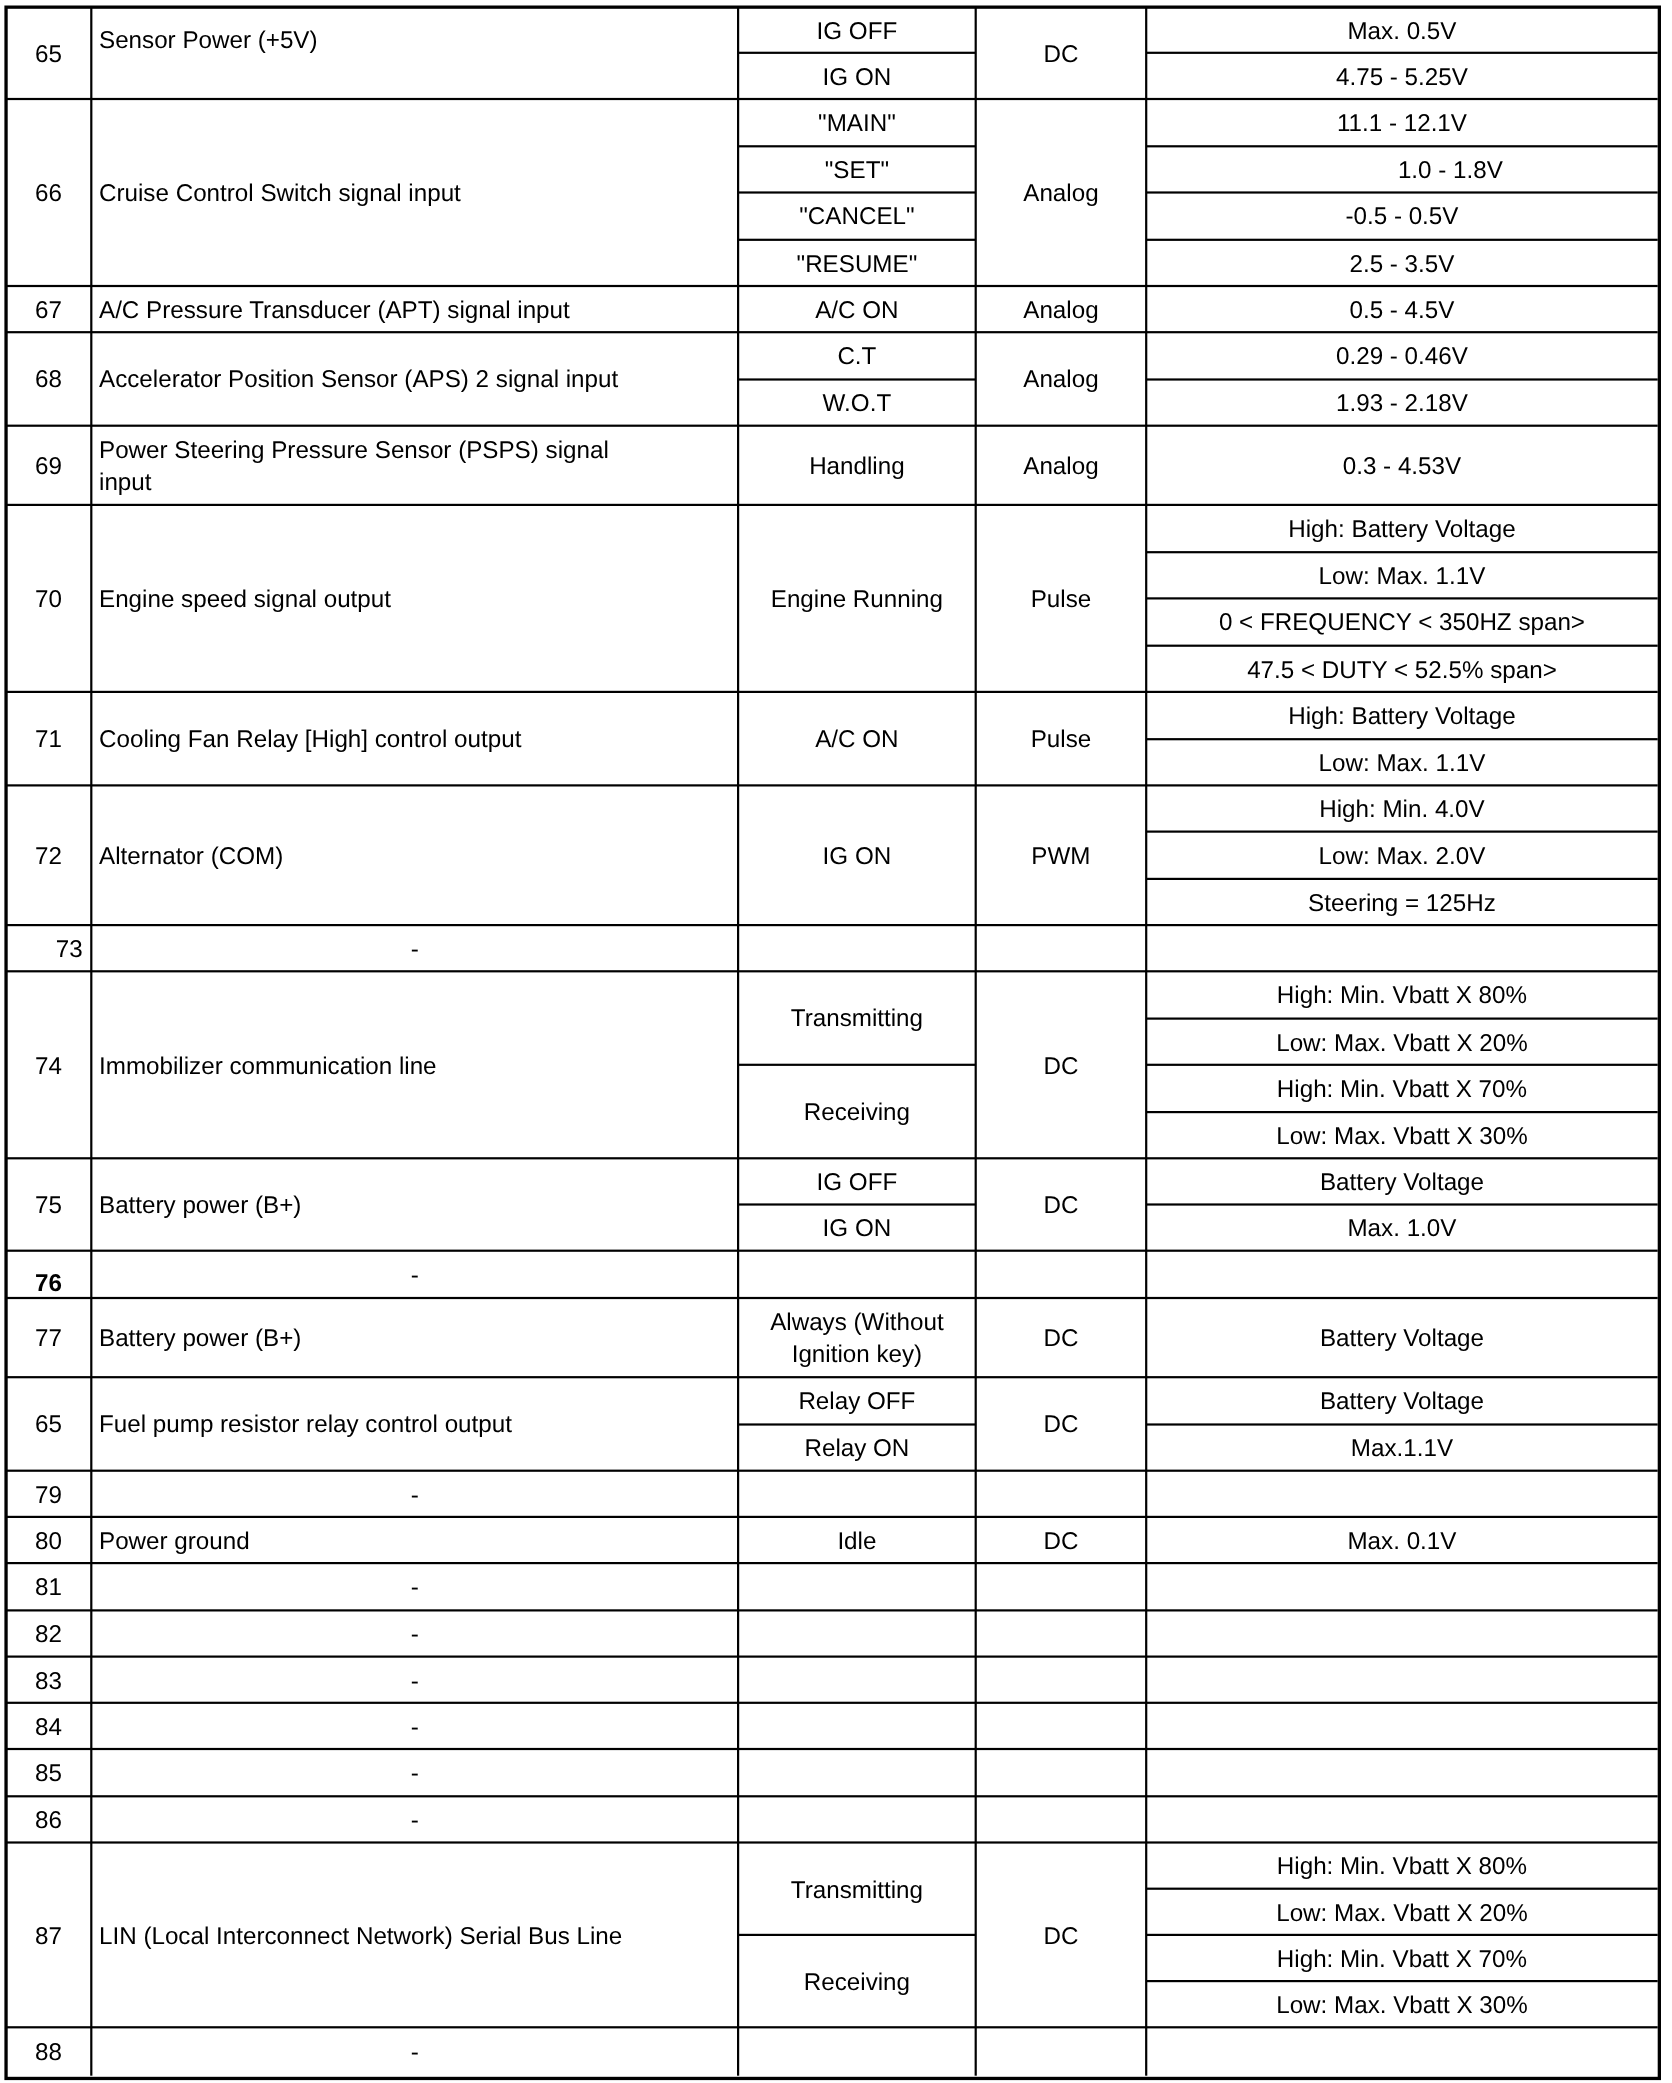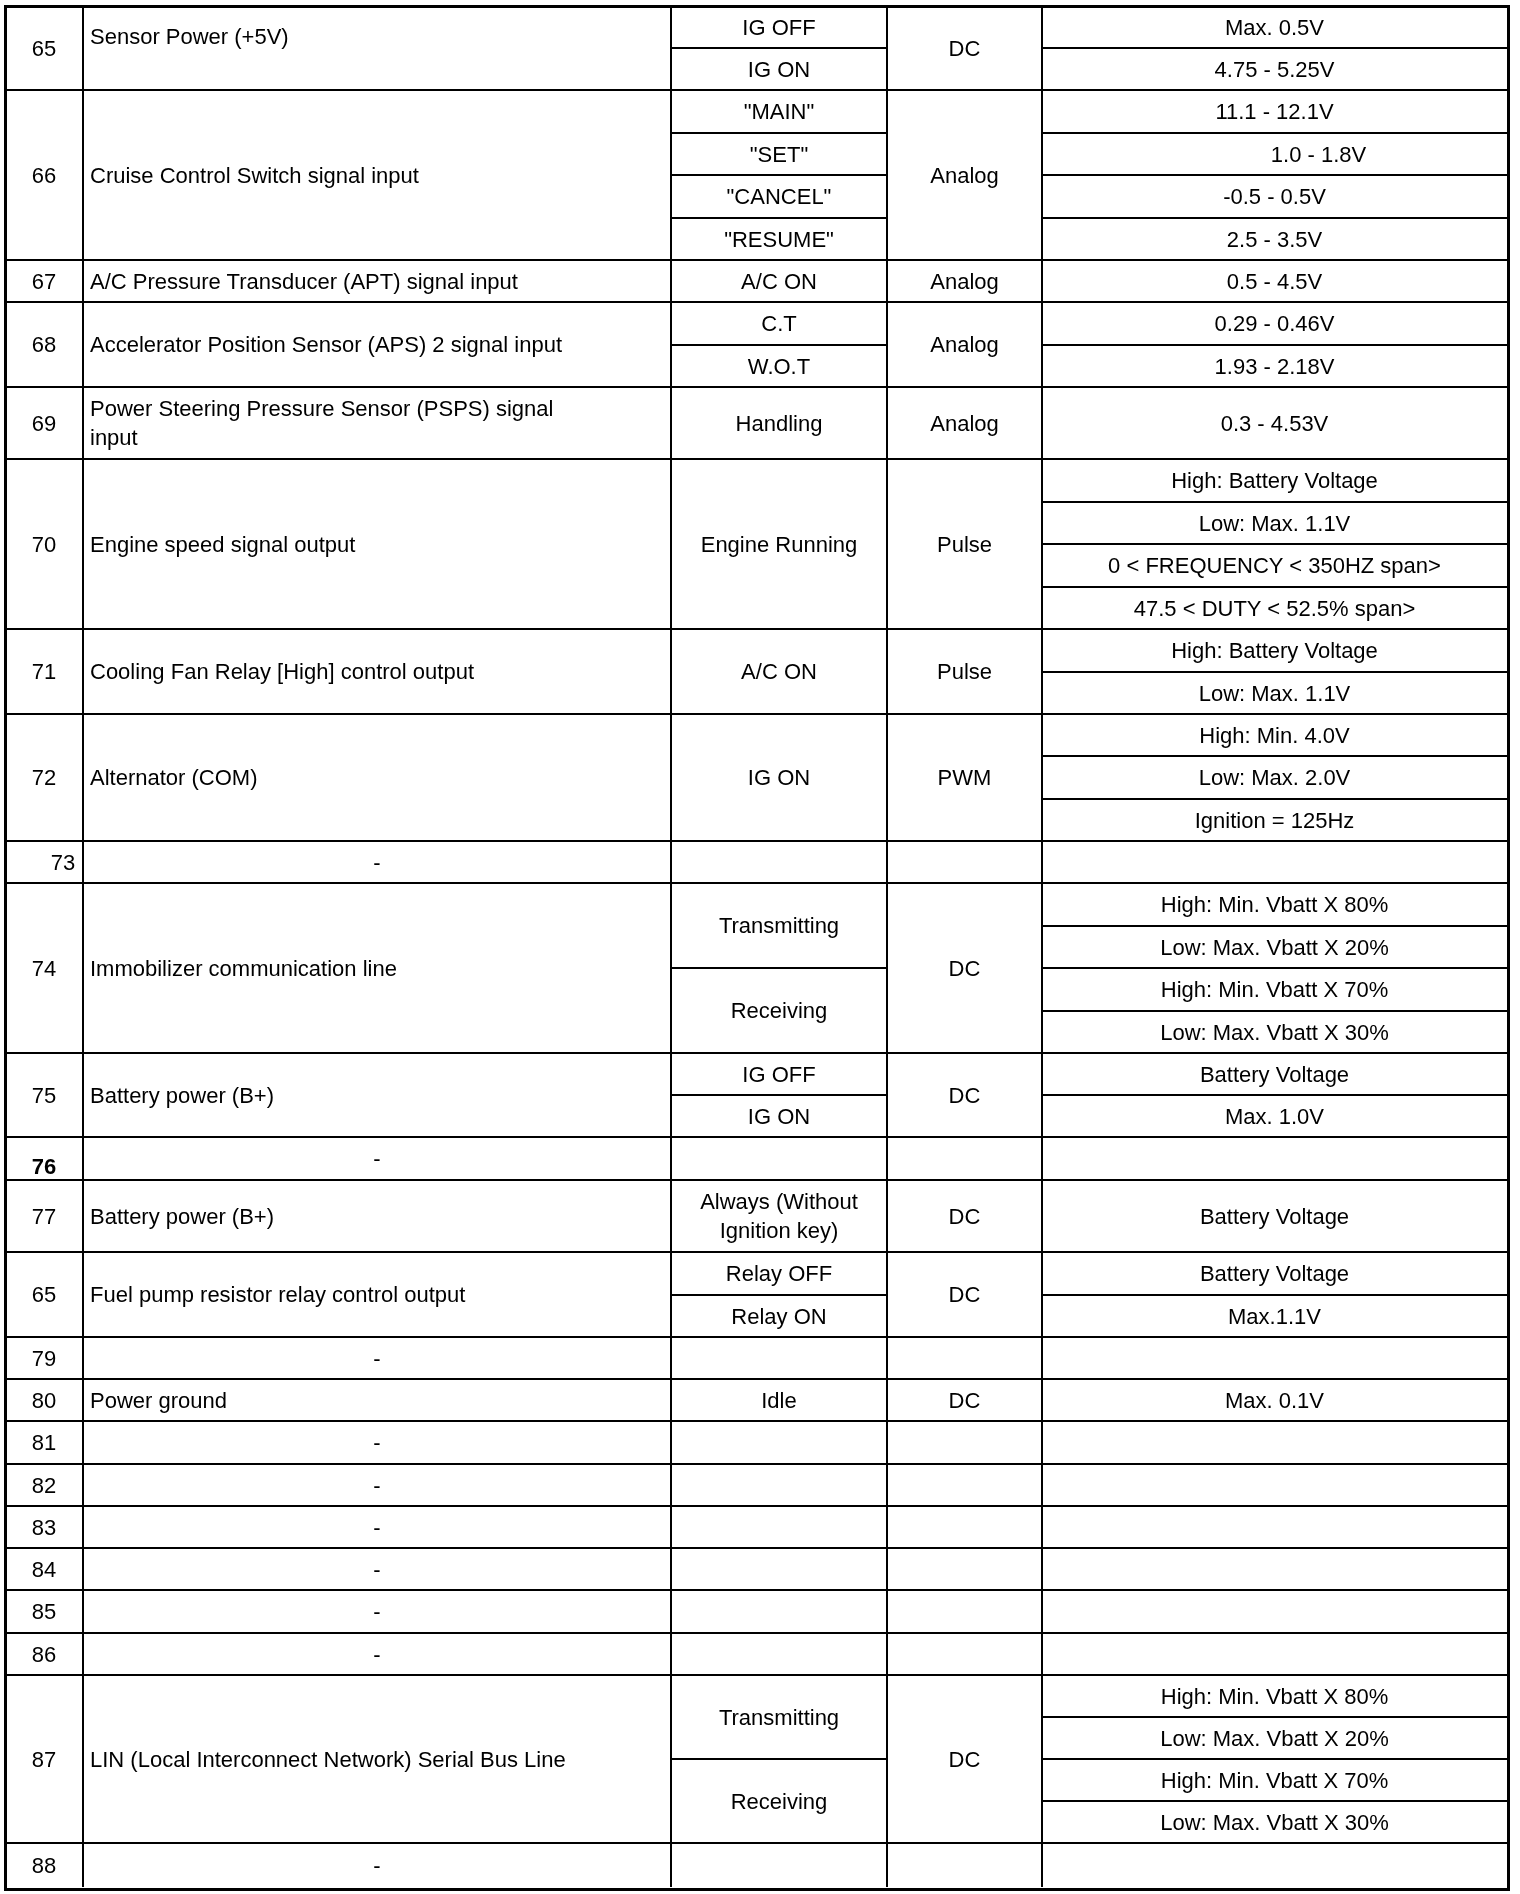--- a/index.html
+++ b/index.html
@@ -96,21 +96,21 @@
     <div class="c" style="left: 1042px; top: 672px; width: 465px; height: 43px;">Low: Max. 1.1V</div>
     <div class="hl" style="left: 5px; top: 713px; width: 1502px;"></div>
     <div class="c" style="left: 5px; top: 714px; width: 78px; height: 127px;">72</div>
     <div class="c left" style="left: 83px; top: 714px; width: 588px; height: 127px;">Alternator (COM)</div>
     <div class="c" style="left: 887px; top: 714px; width: 155px; height: 127px;">PWM</div>
     <div class="c" style="left: 671px; top: 714px; width: 216px; height: 127px;">IG ON</div>
     <div class="c" style="left: 1042px; top: 714px; width: 465px; height: 42px;">High: Min. 4.0V</div>
     <div class="hl" style="left: 1042px; top: 755px; width: 465px;"></div>
     <div class="c" style="left: 1042px; top: 756px; width: 465px; height: 42px;">Low: Max. 2.0V</div>
     <div class="hl" style="left: 1042px; top: 798px; width: 465px;"></div>
-    <div class="c" style="left: 1042px; top: 799px; width: 465px; height: 42px;">Ignition = 125Hz</div>
+    <div class="c" style="left: 1042px; top: 799px; width: 465px; height: 42px;">Steering = 125Hz</div>
     <div class="hl" style="left: 5px; top: 840px; width: 1502px;"></div>
     <div class="c" style="left: 5px; top: 841px; width: 78px; height: 42px; padding-left: 38px;">73</div>
     <div class="c" style="left: 83px; top: 841px; width: 588px; height: 42px;">-</div>
     <div class="c" style="left: 887px; top: 841px; width: 155px; height: 42px;"></div>
     <div class="c" style="left: 671px; top: 841px; width: 216px; height: 42px;"></div>
     <div class="c" style="left: 1042px; top: 841px; width: 465px; height: 42px;"></div>
     <div class="hl" style="left: 5px; top: 882px; width: 1502px;"></div>
     <div class="c" style="left: 5px; top: 883px; width: 78px; height: 170px;">74</div>
     <div class="c left" style="left: 83px; top: 883px; width: 588px; height: 170px;">Immobilizer communication line</div>
     <div class="c" style="left: 887px; top: 883px; width: 155px; height: 170px;">DC</div>

